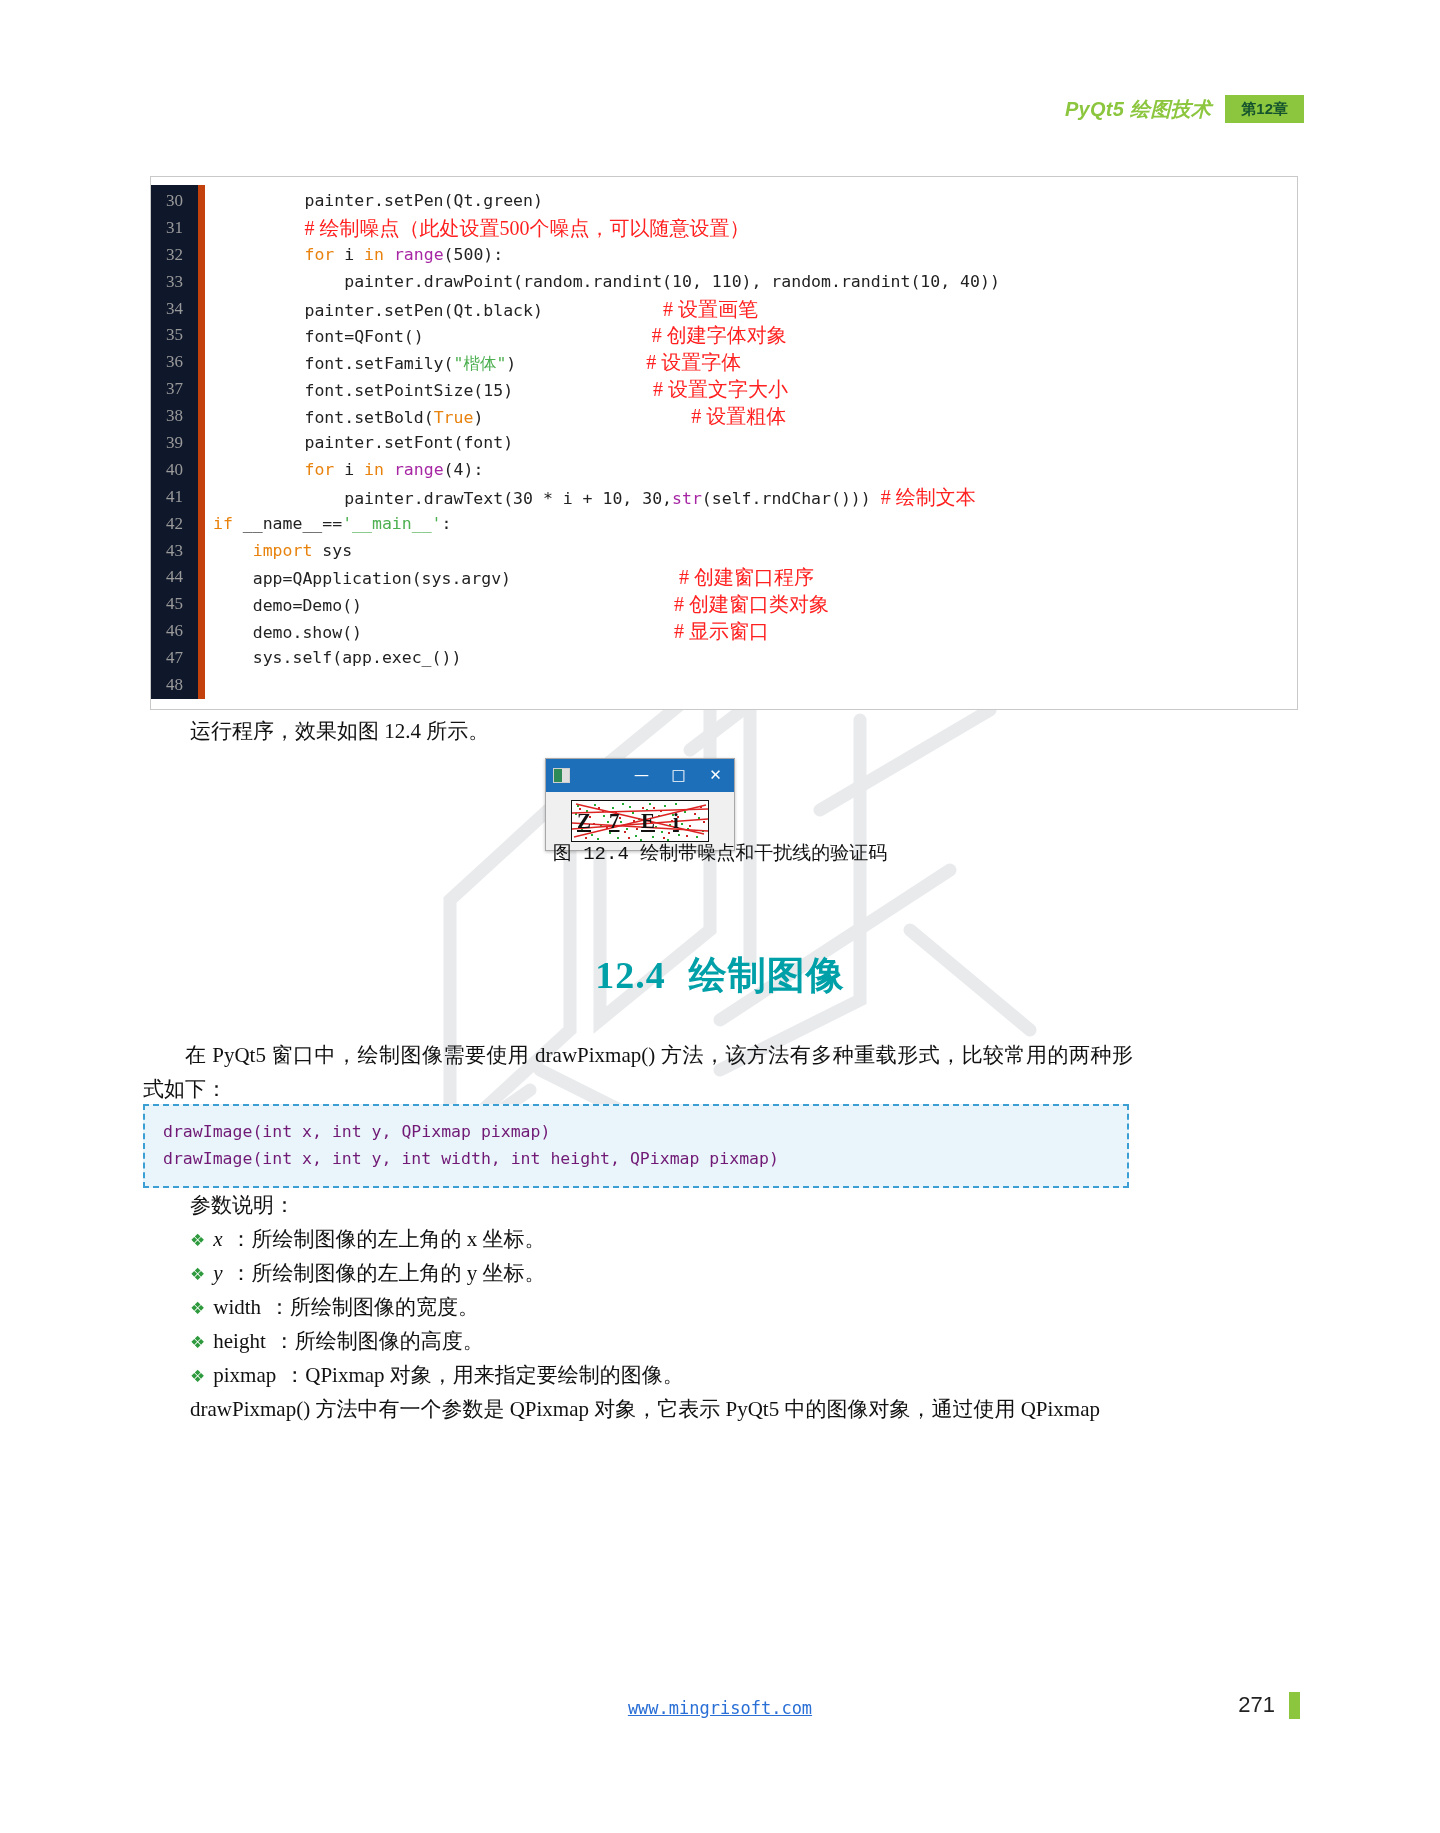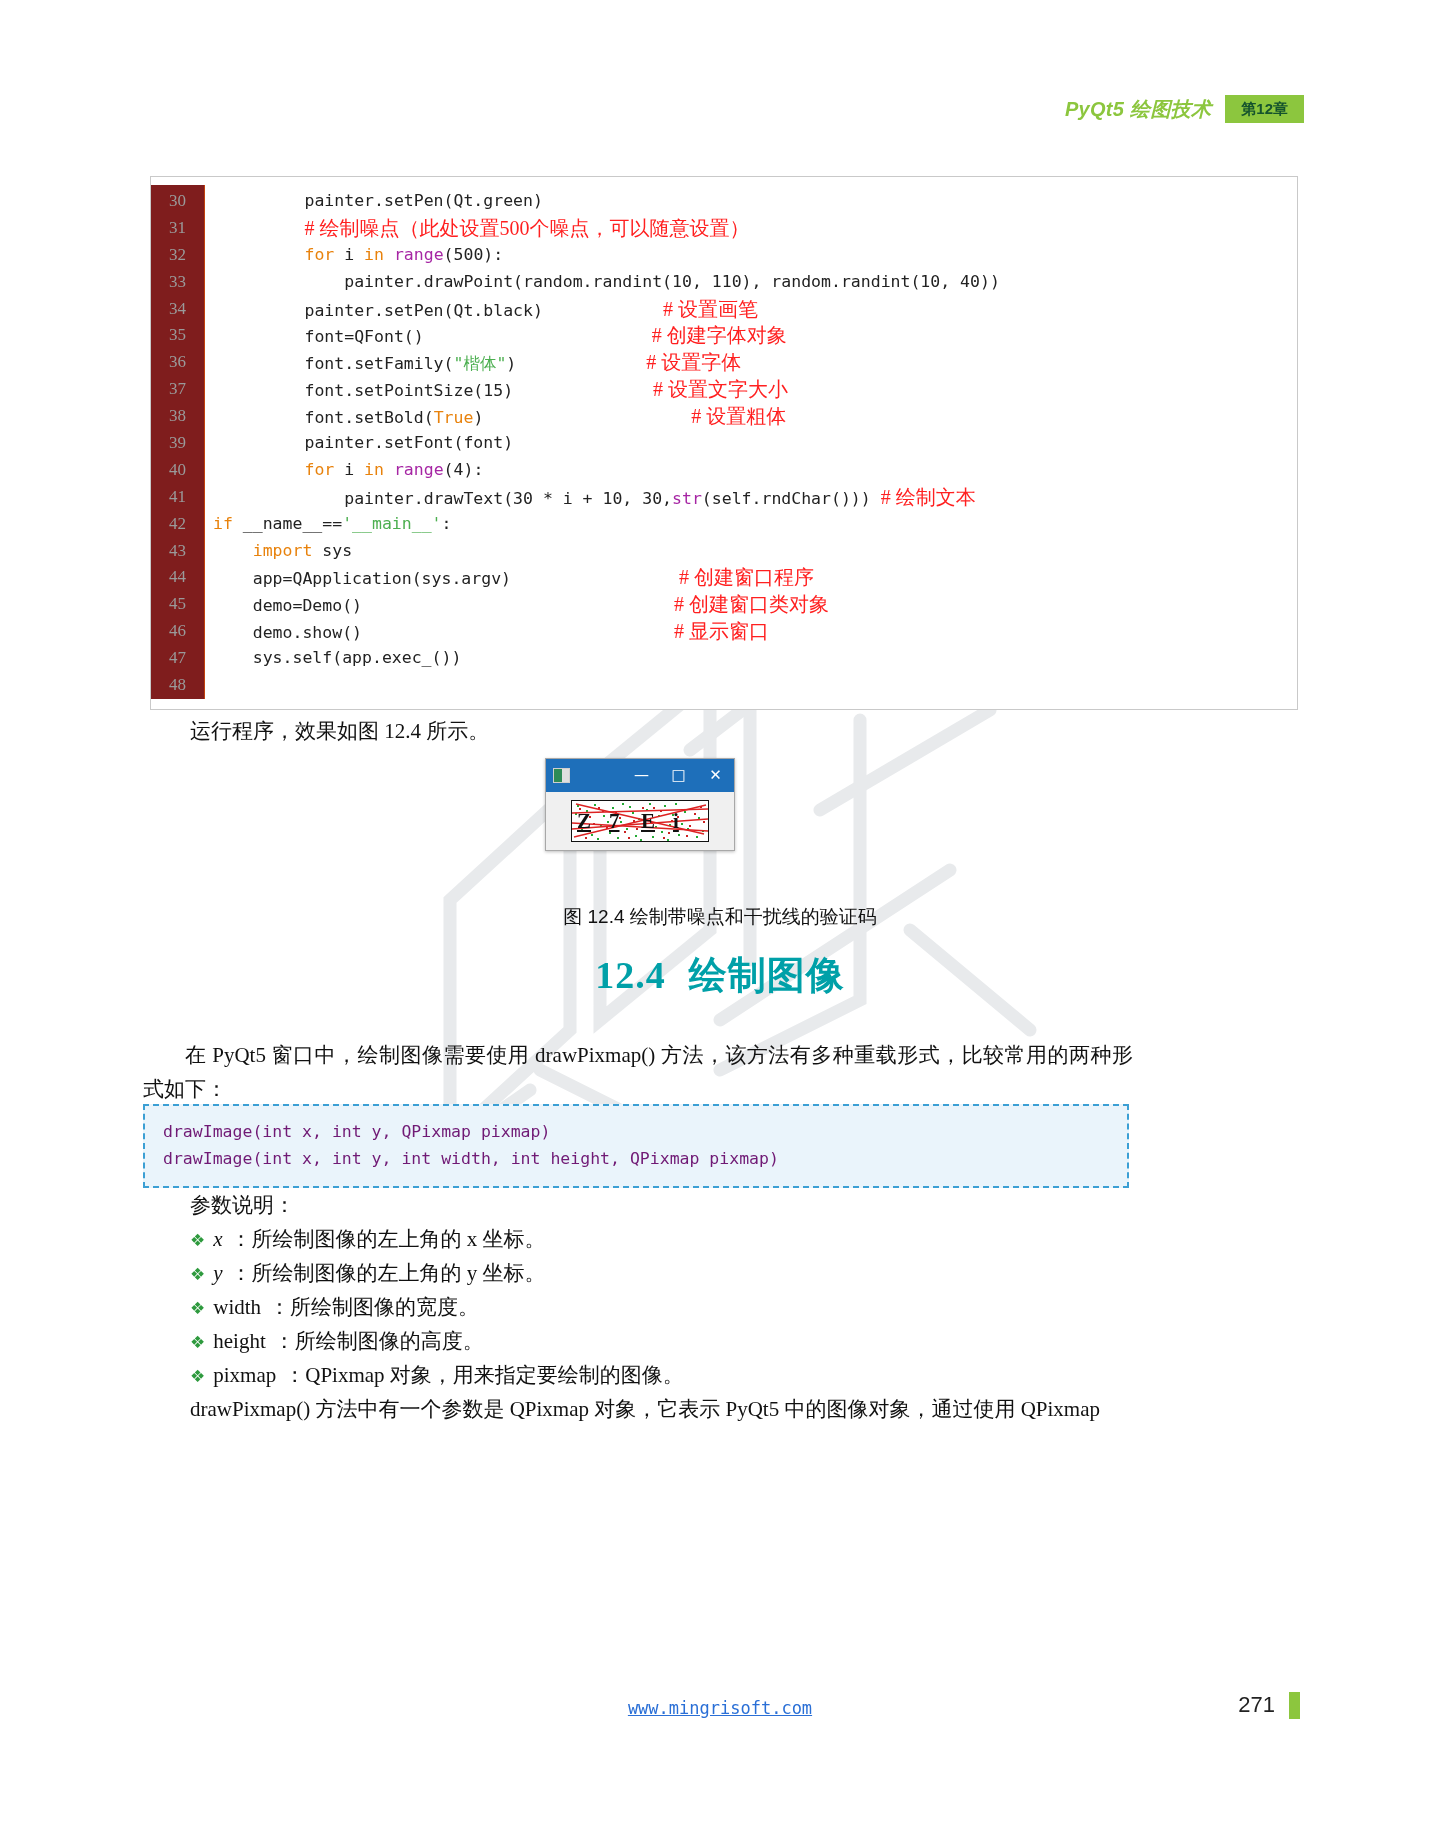--- a/index.html
+++ b/index.html
@@ -72,22 +72,22 @@
     top: 176px;
     width: 1148px;
     border: 1px solid #c9c9c9;
     background: #ffffff;
     display: flex;
     padding: 8px 0 10px 0;
   }
   .gutter {
     width: 54px;
     flex: 0 0 54px;
-    border-right: 1px solid #c2410c;
-    background: #7f1d1d;
+    border-right: 7px solid #c2410c;
+    background: #0f172a;
     padding-top: 3px;
   }
   .gutter .ln {
     font-family: "Liberation Serif", serif;
     font-size: 17px;
     color: #9a9a9a;
     text-align: center;
     height: 26.9px;
     line-height: 26.9px;
   }
@@ -194,25 +194,25 @@
     font-weight: bold;
     color: #111111;
     letter-spacing: 0px;
     padding-left: 5px;
     z-index: 3;
   }
   .captcha .chars span { display:inline-block; width:32px; text-decoration: underline; }
 
   .figcap {
     position: absolute;
-    top: 904px;
+    top: 840px;
     left: 0;
     width: 1440px;
     text-align: center;
-    font-family: Liberation Sans, sans-serif;
+    font-family: Liberation Mono, monospace;
     font-size: 19px;
     color: #111111;
   }
 
   
   .sec-h {
     position: absolute;
     top: 950px;
     left: 0;
     width: 1440px;

